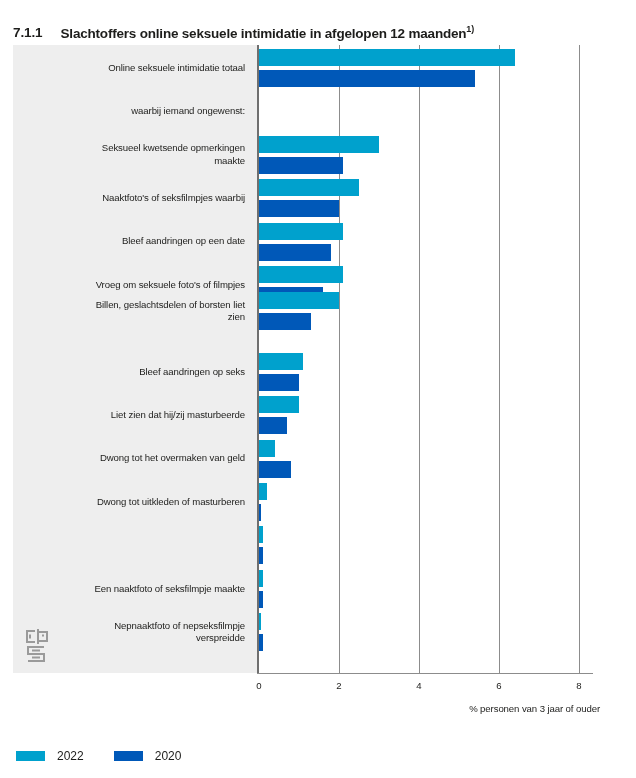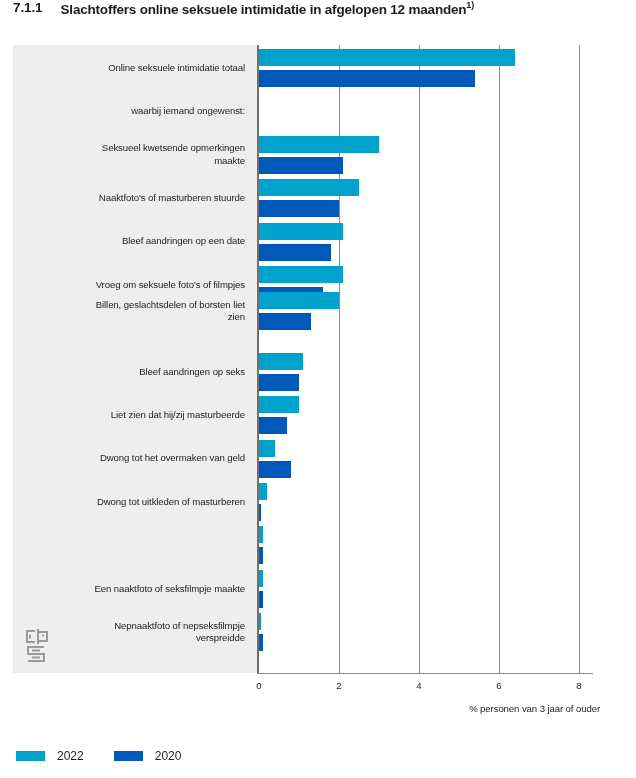--- a/index.html
+++ b/index.html
@@ -16,21 +16,21 @@
     overflow: hidden;
   }
 
   
   .title-bar {
     position: absolute;
     left: 0; top: 0;
     width: 636px;
     height: 40px;
     display: flex;
-    align-items: flex-start;
+    align-items: flex-end;
     padding-left: 13px;
     box-sizing: border-box;
   }
   .title-num {
     font-size: 13.5px;
     font-weight: bold;
     letter-spacing: -0.1px;
     margin-right: 18px;
     white-space: nowrap;
   }
@@ -211,21 +211,21 @@
       <div class="row" style="top: 95.8px;">
         <div class="row-label" style="top: 6.5px;">
           <div>Seksueel kwetsende opmerkingen</div>
           <div>maakte</div>
         </div>
         <div class="bar y2022" style="top: 0px; width: 120px;"></div>
         <div class="bar y2020" style="top: 21px; width: 84px;"></div>
       </div>
       <div class="row" style="top: 139.2px;">
         <div class="row-label" style="top: 12.75px;">
-          <div>Naaktfoto's of masturberen stuurde</div>
+          <div>Naaktfoto's of seksfilmpjes waarbij</div>
         </div>
         <div class="bar y2022" style="top: 0px; width: 100px;"></div>
         <div class="bar y2020" style="top: 21px; width: 80px;"></div>
       </div>
       <div class="row" style="top: 182.6px; padding-left: 36px;">
         <div class="row-label" style="top: 12.75px;">
           <div>Bleef aandringen op een date</div>
         </div>
         <div class="bar y2022" style="top: 0px; width: 84px;"></div>
         <div class="bar y2020" style="top: 21px; width: 72px;"></div>

